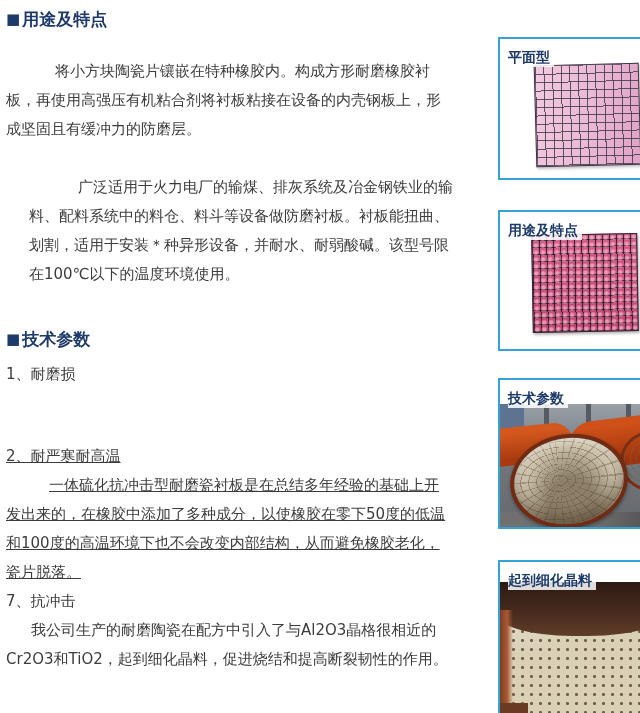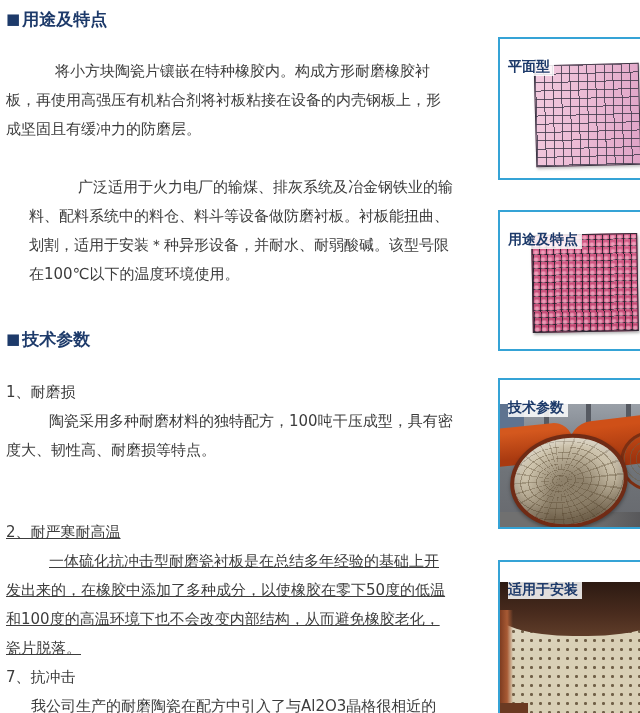--- a/index.html
+++ b/index.html
@@ -10,35 +10,35 @@
   .text-col{position:absolute;left:6px;top:8px;width:447px;
             color:#3c3c3c;font-size:15px;line-height:29px;font-weight:500;}
   .sec-heading{margin:0;font-size:17px;line-height:22px;color:#1d3a6a;
                font-weight:bold;display:flex;align-items:center;gap:2px;}
   .sec-heading .marker{font-size:15px;line-height:22px;}
   .para{margin:0;text-indent:49px;}
   #p1{margin-top:27px;}
   #p2{margin-top:29px;margin-left:23px;}
   #tech-heading{margin-top:39px;}
   .item{margin:0;}
-  #item1{margin-top:28px;}
+  #item1{margin-top:10px;}
   #item2{margin-top:53px;text-decoration:underline;}
   #item3{margin-top:0;}
   .item-title{margin:0;}
   .item-body{margin:0;text-indent:43px;}
   #item3 .item-body{text-indent:25px;}
 
   
   .img-box{position:absolute;left:458px;width:172px;background:#fff;
            border:2px solid #35a3d6;box-sizing:border-box;}
   #box1{top:21px;height:143px;}
   #box2{top:194px;height:141px;}
   #box3{top:362px;height:151px;}
   #box4{top:544px;height:161px;}
-  .img-label{position:absolute;top:17px;left:8px;margin:0;font-size:14px;
+  .img-label{position:absolute;top:8px;left:8px;margin:0;font-size:14px;
              line-height:20px;font-weight:bold;color:#1d3a6a;z-index:5;
              background:rgba(255,255,255,.85);padding-right:4px;}
 
   
   .plate-flat{position:absolute;left:35px;top:25px;width:103px;height:100px;
     border:1px solid #3a3542;transform:rotate(-1.5deg);
     background-color:#e9b9d3;
     background-image:
       repeating-linear-gradient(90deg,rgba(68,60,78,.85) 0 1px,transparent 1px 8.6px),
       repeating-linear-gradient(0deg,rgba(68,60,78,.85) 0 1px,transparent 1px 8.3px),
@@ -107,21 +107,20 @@
   <p class="para" id="p1">将小方块陶瓷片镶嵌在特种橡胶内。构成方形耐磨橡胶衬板，再使用高强压有机粘合剂将衬板粘接在设备的内壳钢板上，形成坚固且有缓冲力的防磨层。</p>
   <p class="para" id="p2">广泛适用于火力电厂的输煤、排灰系统及冶金钢铁业的输料、配料系统中的料仓、料斗等设备做防磨衬板。衬板能扭曲、划割，适用于安装＊种异形设备，并耐水、耐弱酸碱。该型号限在100℃以下的温度环境使用。</p>
 
   <h1 class="sec-heading" id="tech-heading">
     <span class="marker">■</span>
     <span>技术参数</span>
   </h1>
 
   <div class="item" id="item1">
     <p class="item-title">1、耐磨损</p>
-    <p class="item-body">陶瓷采用多种耐磨材料的独特配方，100吨干压成型，具有密度大、韧性高、耐磨损等特点。</p>
   </div>
 
   <div class="item" id="item2">
     <p class="item-title">2、耐严寒耐高温</p>
     <p class="item-body">一体硫化抗冲击型耐磨瓷衬板是在总结多年经验的基础上开发出来的，在橡胶中添加了多种成分，以使橡胶在零下50度的低温和100度的高温环境下也不会改变内部结构，从而避免橡胶老化，瓷片脱落。</p>
   </div>
 
   <div class="item" id="item3">
     <p class="item-title">7、抗冲击</p>
     <p class="item-body">我公司生产的耐磨陶瓷在配方中引入了与Al2O3晶格很相近的Cr2O3和TiO2，起到细化晶料，促进烧结和提高断裂韧性的作用。</p>
@@ -149,20 +148,20 @@
 
     <div class="pp-pipe-left"></div>
     <div class="pp-pipe-right"></div>
     <div class="pp-open-right"></div>
     <div class="pp-floor"></div>
     <div class="pp-main"></div>
   </div>
 </figure>
 
 <figure class="img-box" id="box4">
-  <figcaption class="img-label">适用于安装</figcaption>
+  <figcaption class="img-label">起到细化晶料</figcaption>
   <div class="photo-arc">
     <div class="arc-top"></div>
     <div class="arc-left-rim"></div>
 
     <div class="arc-bl"></div>
   </div>
 </figure>
 
 </body></html>

